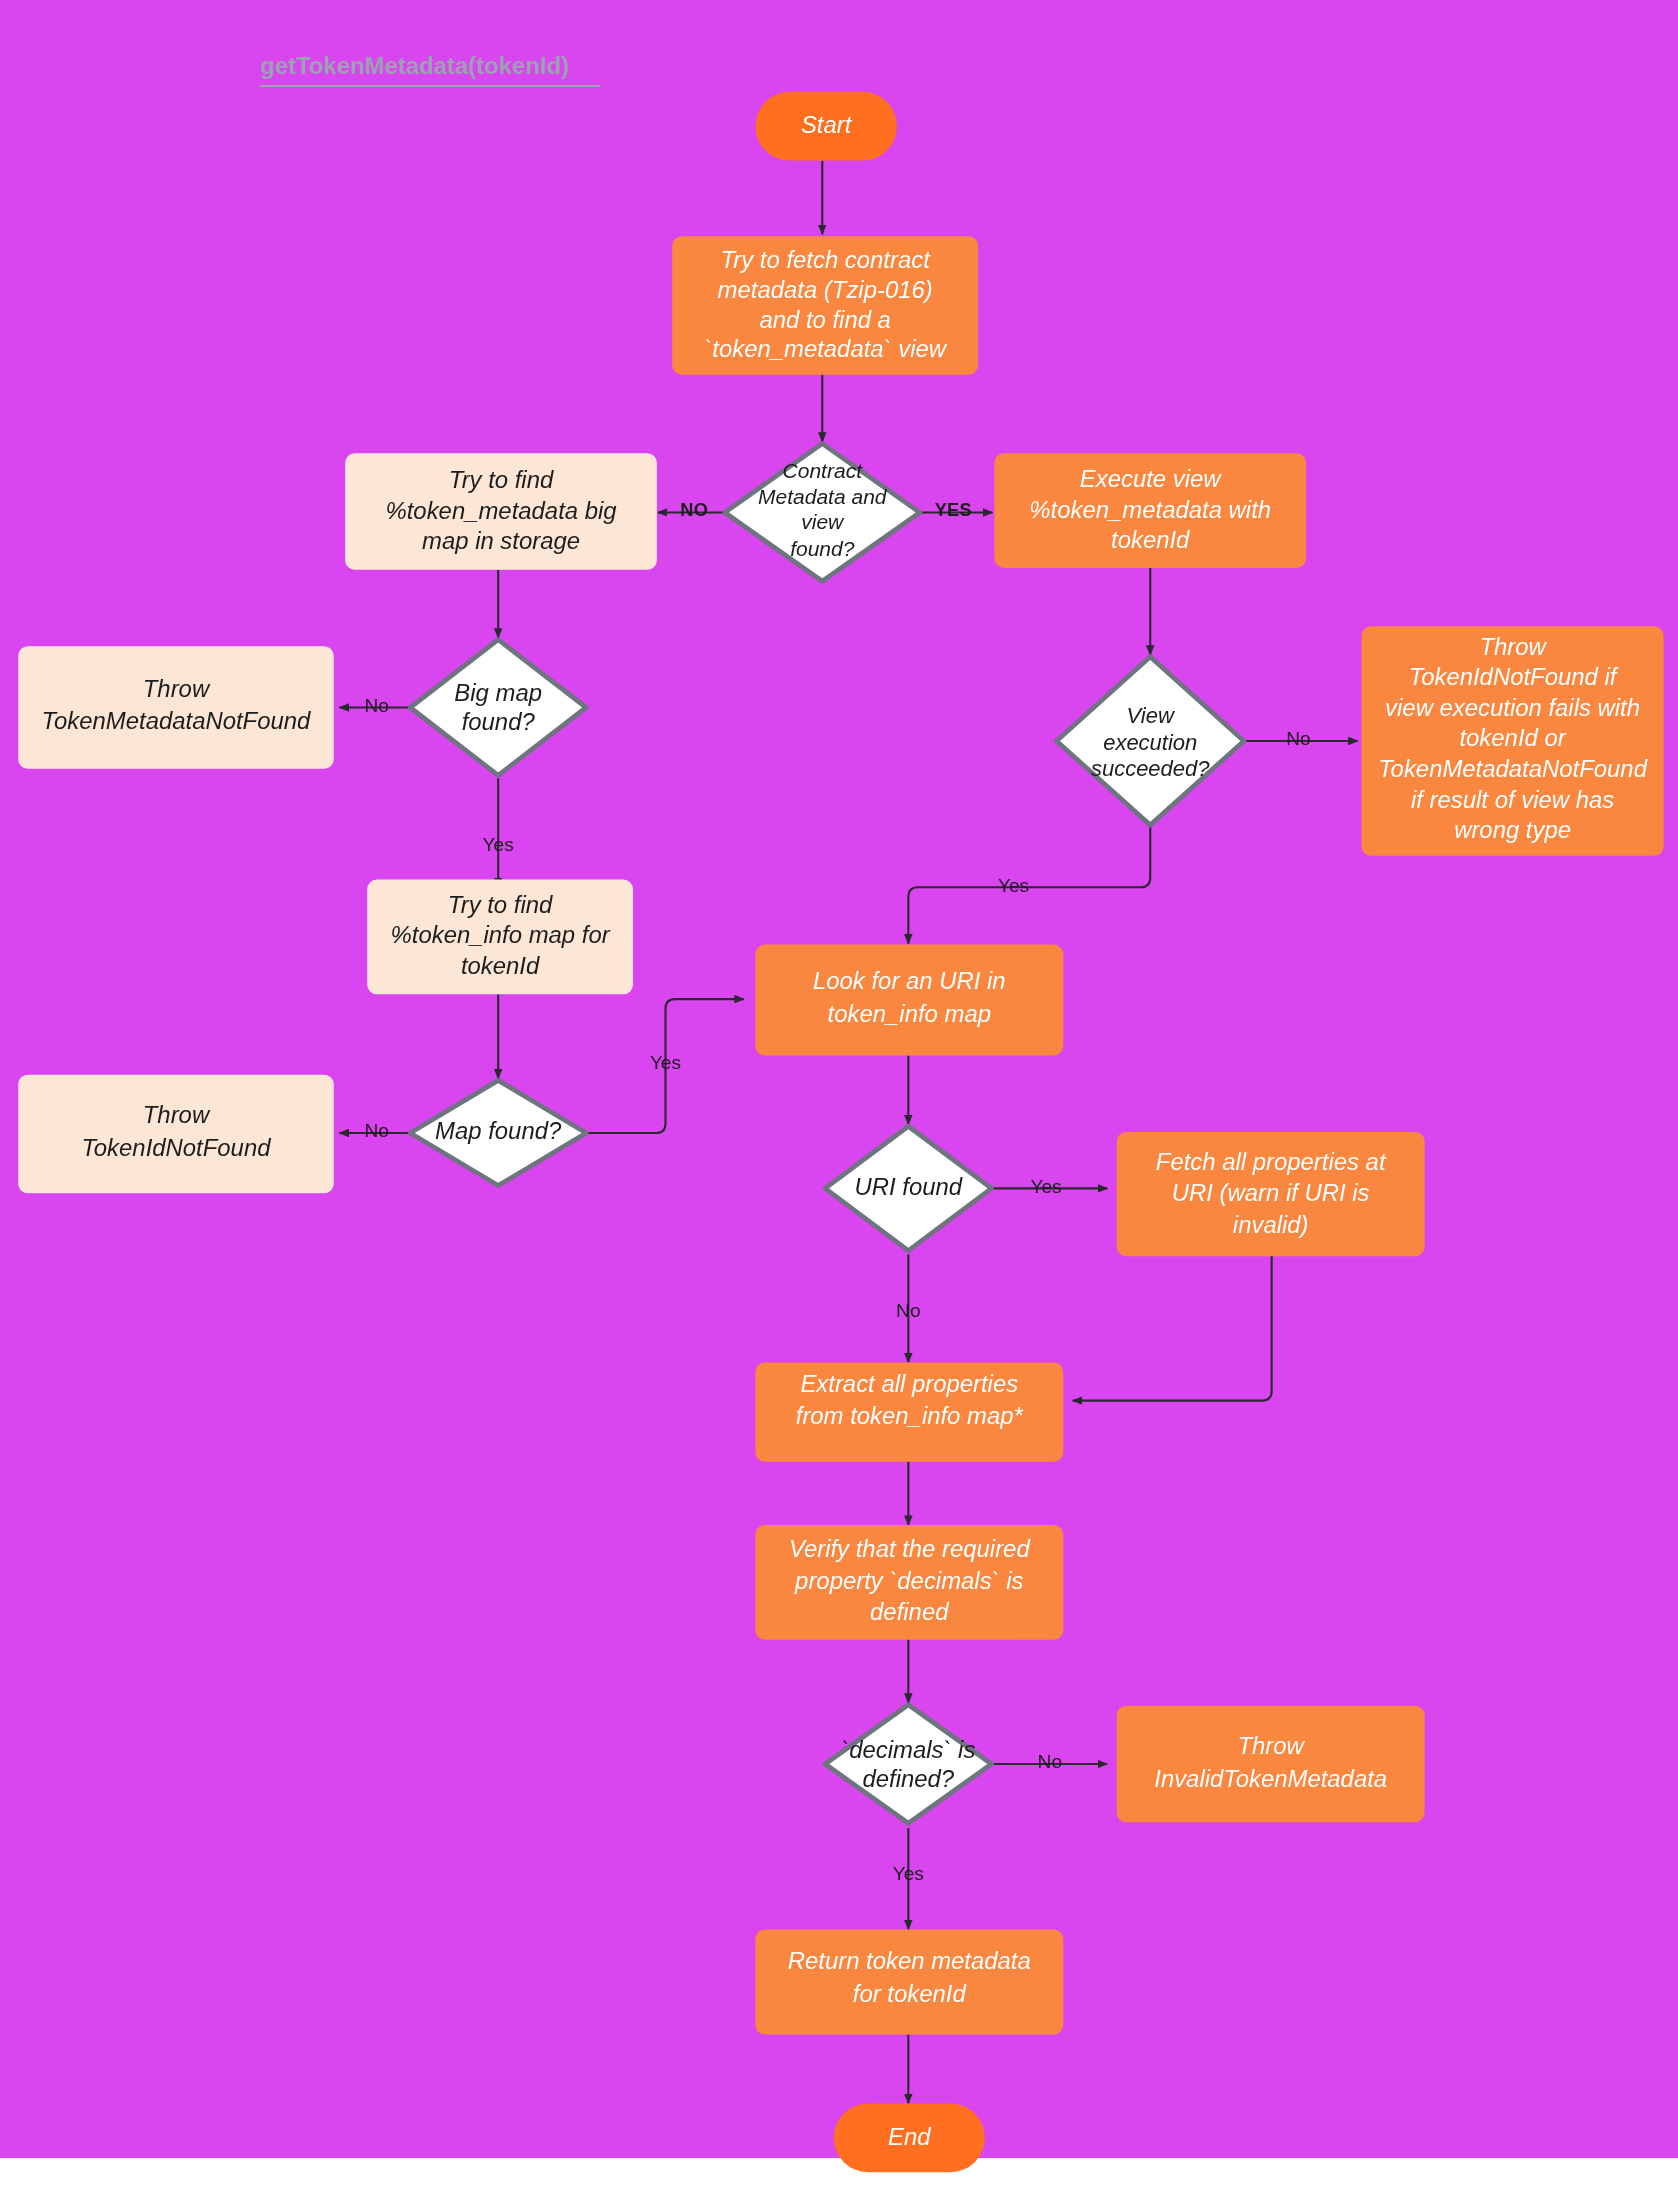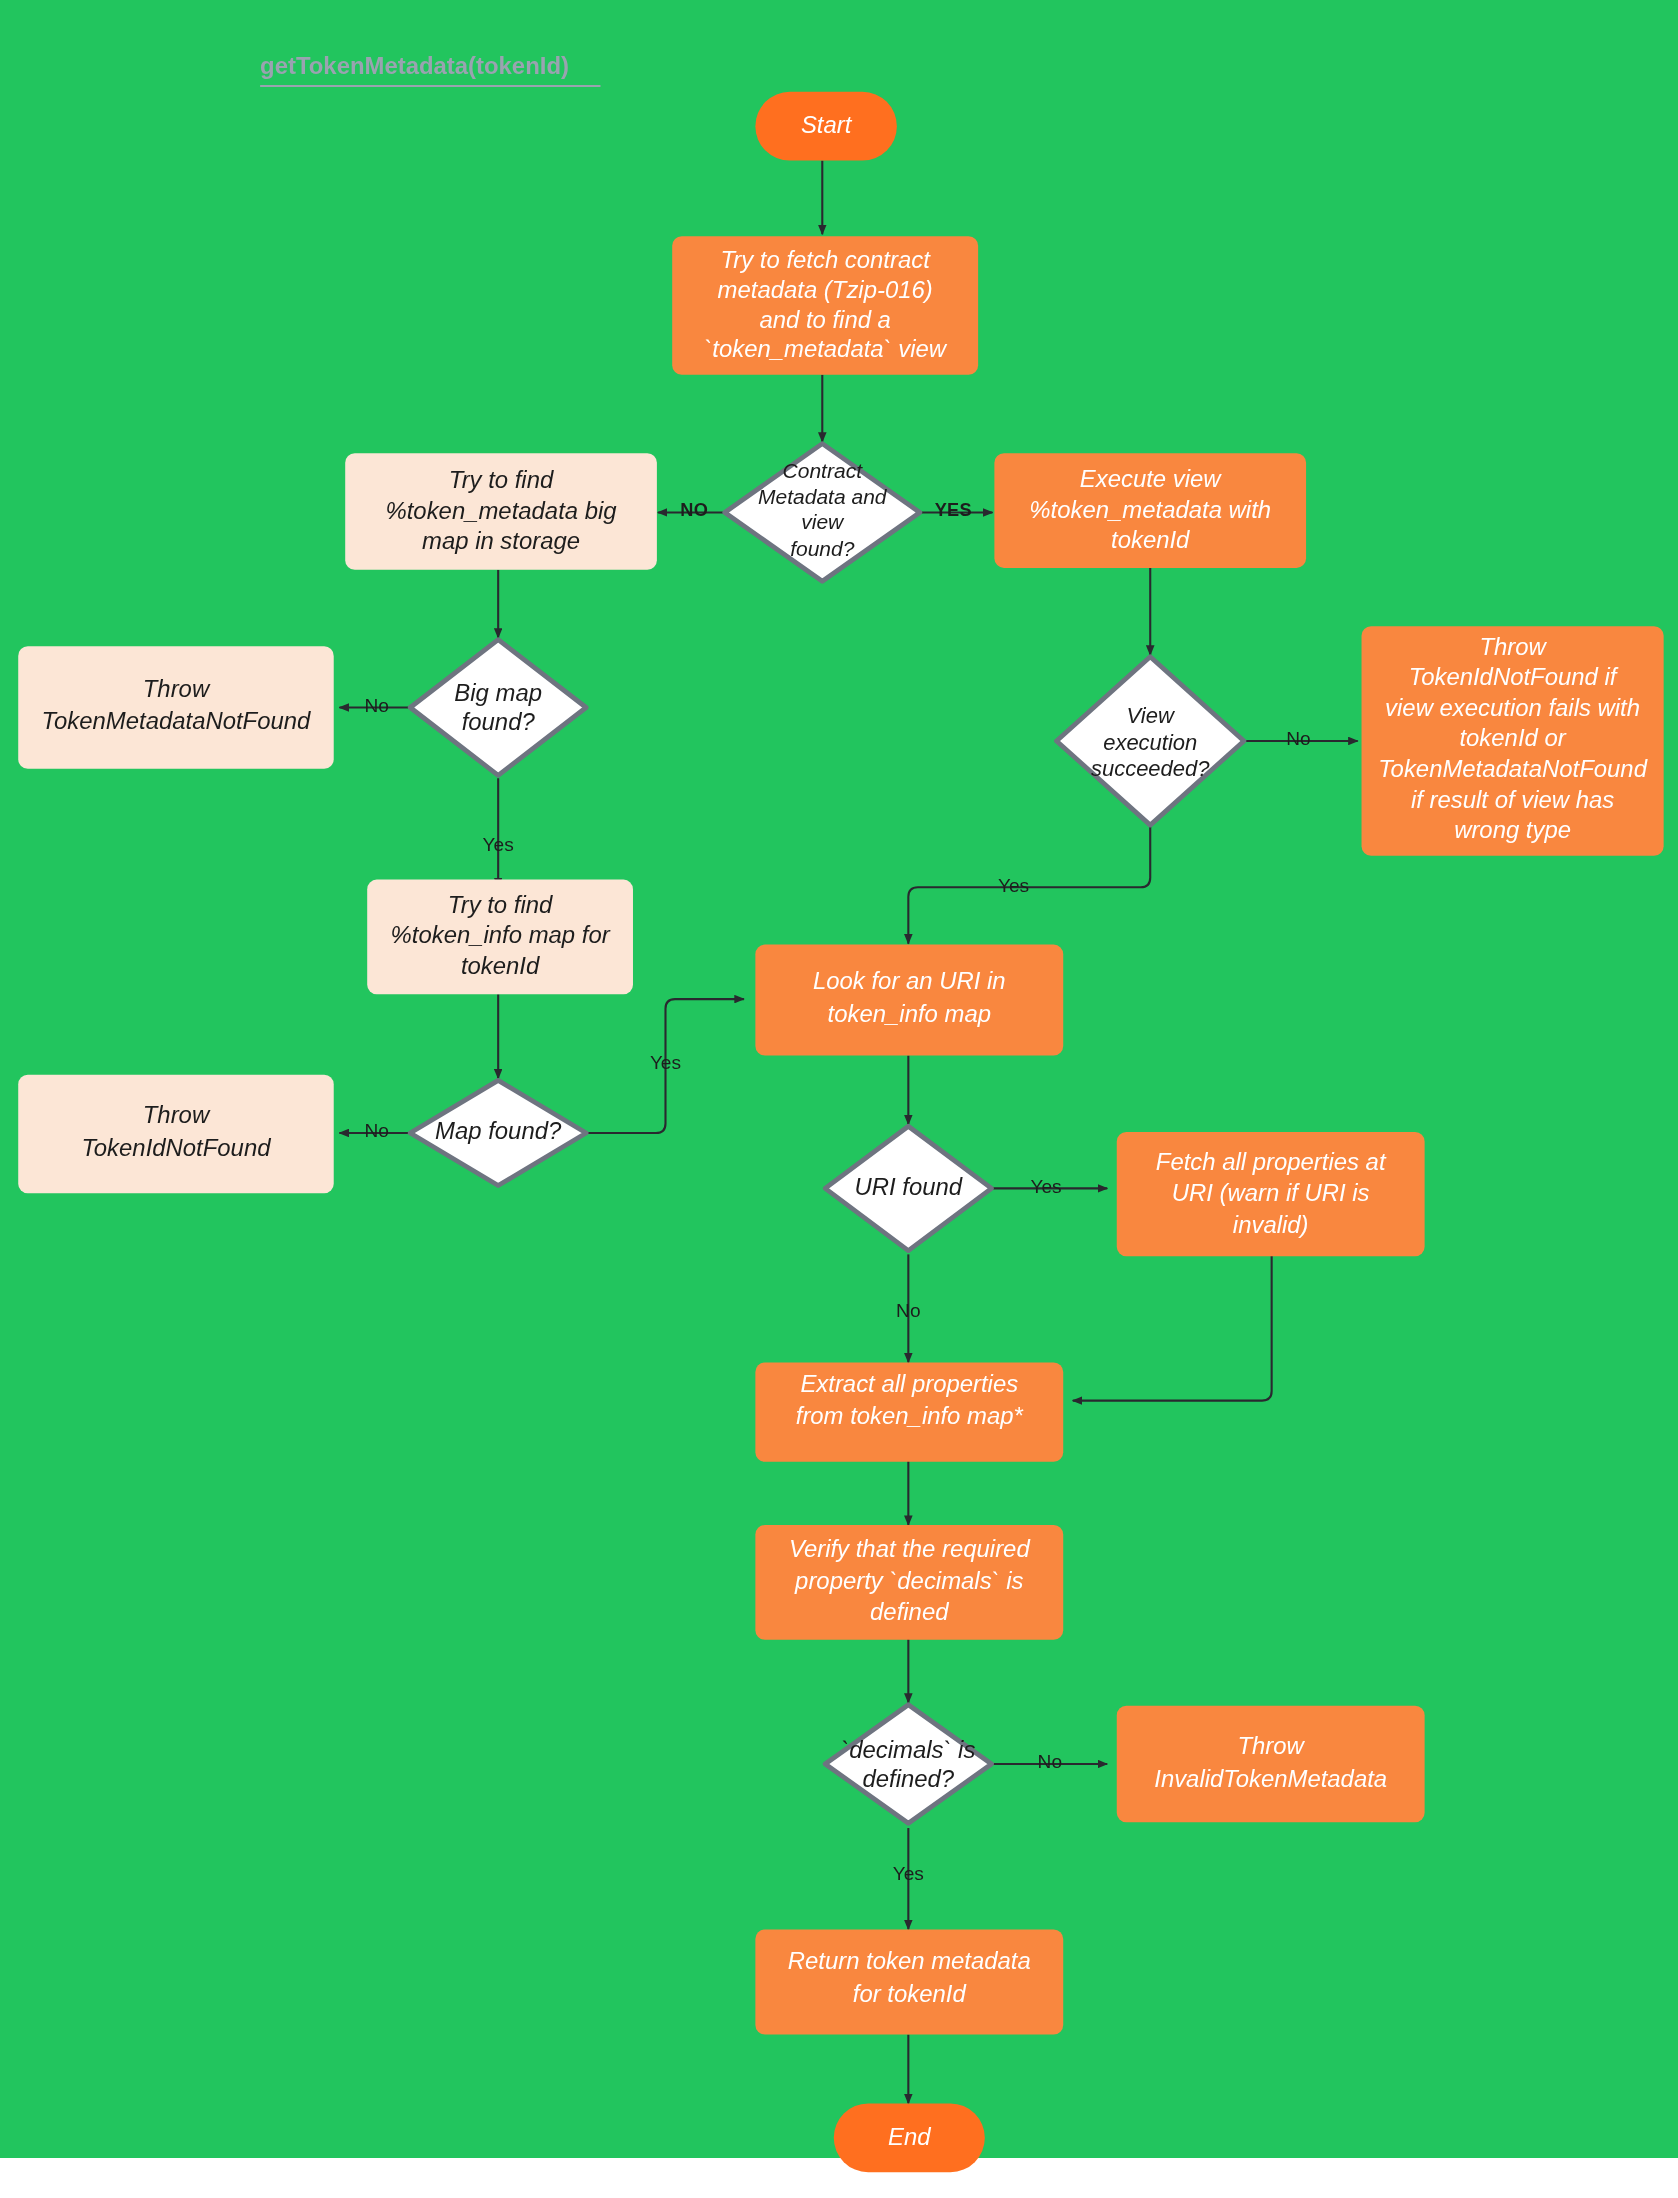--- a/index.html
+++ b/index.html
@@ -10,21 +10,21 @@
   body {
     width: 1679px;
     height: 2199px;
     font-family: "Liberation Sans", sans-serif;
     overflow: hidden;
   }
   #flow-root {
     position: relative;
     width: 1679px;
     height: 2158px;
-    background: #22c55e;
+    background: #d946ef;
     text-align: center;
   }
   svg.flow-canvas {
     position: absolute;
     top: 0;
     left: 0;
     width: 1679px;
     height: 2199px;
     display: block;
   }

